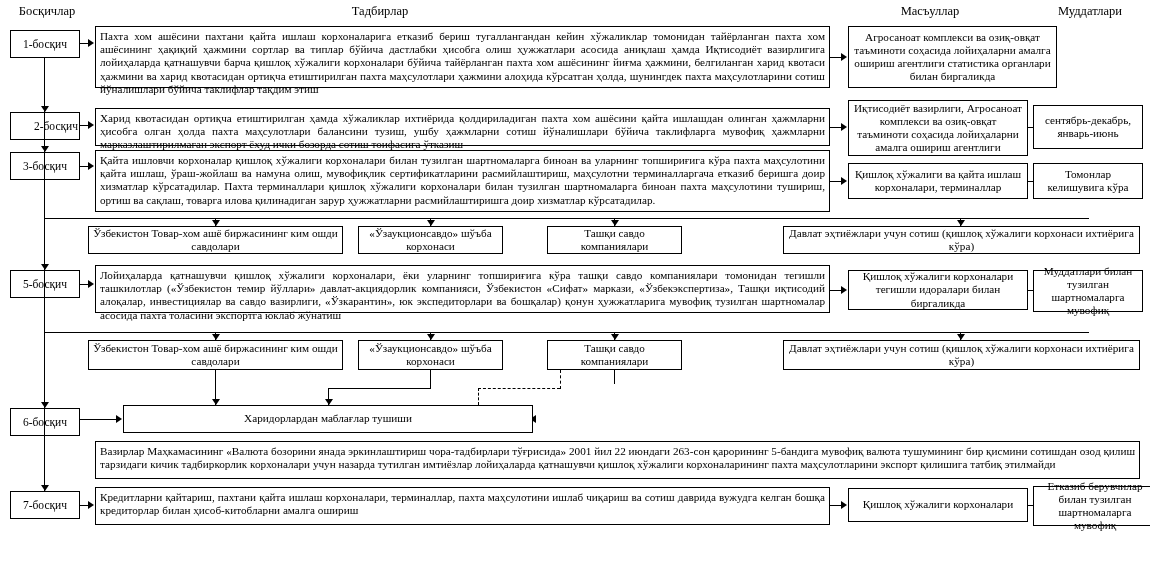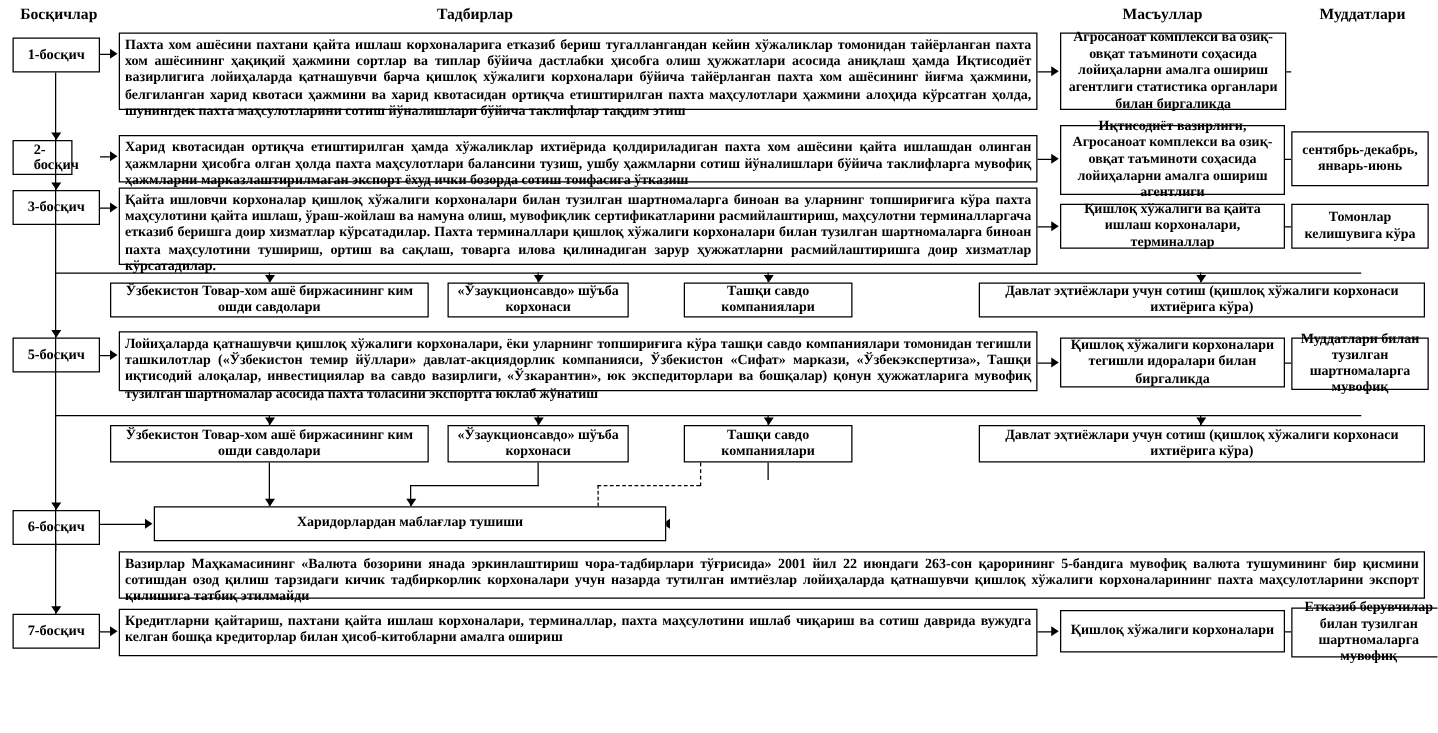--- a/index.html
+++ b/index.html
@@ -1,17 +1,17 @@
 <!DOCTYPE html>
 <html><head>
 <meta charset="utf-8">
 <style>
   html,body{margin:0;padding:0;background:#ffffff;}
   body{font-family:"Liberation Serif", serif;color:#000;}
-  #root{position:relative;width:1150px;height:586px;overflow:hidden;font-weight:bold;}
+  #root{position:relative;width:1150px;height:586px;overflow:hidden;}
   .hdr{position:absolute;font-size:12.5px;font-family:"Liberation Serif",serif;text-align:center;}
   .box{position:absolute;border:1.3px solid #000;background:#fff;box-sizing:border-box;
        font-size:11.2px;line-height:1.18;padding:3px 4px;text-align:justify;
        font-family:"Liberation Serif",serif;}
   .box.ctr{text-align:center;display:flex;align-items:center;justify-content:center;}
   .stage{position:absolute;border:1.3px solid #000;background:#fff;box-sizing:border-box;
          font-size:11.5px;display:flex;align-items:center;justify-content:center;
          font-family:"Liberation Serif",serif;}
   .ln{position:absolute;background:#000;}
   .hln{height:1.3px;}
@@ -27,21 +27,21 @@
 <body>
 
 <div id="root">
 
   <div class="hdr" style="left:8px;top:4px;width:78px;">Босқичлар</div>
   <div class="hdr" style="left:330px;top:4px;width:100px;">Тадбирлар</div>
   <div class="hdr" style="left:880px;top:4px;width:100px;">Масъуллар</div>
   <div class="hdr" style="left:1040px;top:4px;width:100px;">Муддатлари</div>
 
   <div class="stage" style="left:10px;top:30px;width:70px;height:28px;">1-босқич</div>
-  <div class="stage" style="left:10px;top:112px;width:48px;height:28px;padding-left:22px;">2-босқич</div>
+  <div class="stage" style="left:10px;top:112px;width:70px;height:28px;padding-left:22px;">2-босқич</div>
   <div class="stage" style="left:10px;top:152px;width:70px;height:28px;">3-босқич</div>
   <div class="stage" style="left:10px;top:270px;width:70px;height:28px;">5-босқич</div>
   <div class="stage" style="left:10px;top:408px;width:70px;height:28px;">6-босқич</div>
   <div class="stage" style="left:10px;top:491px;width:70px;height:28px;">7-босқич</div>
 
   <div class="ln vln" style="left:44px;top:58px;height:433px;"></div>
   <div class="arrow arr-down" style="left:41px;top:106px;"></div>
   <div class="arrow arr-down" style="left:41px;top:146px;"></div>
   <div class="arrow arr-down" style="left:41px;top:264px;"></div>
   <div class="arrow arr-down" style="left:41px;top:402px;"></div>
@@ -77,21 +77,21 @@
   <div class="arrow arr-right" style="left:841px;top:286px;"></div>
   <div class="ln hln" style="left:830px;top:505px;width:12px;"></div>
   <div class="arrow arr-right" style="left:841px;top:501px;"></div>
 
   <div class="ln hln" style="left:1028px;top:57px;width:5px;"></div>
   <div class="ln hln" style="left:1028px;top:127px;width:5px;"></div>
   <div class="ln hln" style="left:1028px;top:181px;width:5px;"></div>
   <div class="ln hln" style="left:1028px;top:290px;width:5px;"></div>
   <div class="ln hln" style="left:1028px;top:505px;width:5px;"></div>
 
-  <div class="box ctr" style="left:848px;top:26px;width:181px;height:62px;">Агросаноат комплекси ва озиқ-овқат таъминоти соҳасида лойиҳаларни амалга ошириш агентлиги статистика органлари билан биргаликда</div>
+  <div class="box ctr" style="left:848px;top:26px;width:209px;height:62px;">Агросаноат комплекси ва озиқ-овқат таъминоти соҳасида лойиҳаларни амалга ошириш агентлиги статистика органлари билан биргаликда</div>
   <div class="box ctr" style="left:848px;top:163px;width:180px;height:36px;">Қишлоқ хўжалиги ва қайта ишлаш корхоналари, терминаллар</div>
   <div class="box ctr" style="left:848px;top:100px;width:180px;height:56px;">Иқтисодиёт вазирлиги, Агросаноат комплекси ва озиқ-овқат таъминоти соҳасида лойиҳаларни амалга ошириш агентлиги</div>
   <div class="box ctr" style="left:848px;top:270px;width:180px;height:40px;">Қишлоқ хўжалиги корхоналари тегишли идоралари билан биргаликда</div>
   <div class="box ctr" style="left:848px;top:488px;width:180px;height:34px;">Қишлоқ хўжалиги корхоналари</div>
 
   <div class="box ctr" style="left:1033px;top:105px;width:110px;height:44px;">сентябрь-декабрь, январь-июнь</div>
   <div class="box ctr" style="left:1033px;top:163px;width:110px;height:36px;">Томонлар келишувига кўра</div>
   <div class="box ctr" style="left:1033px;top:270px;width:110px;height:42px;">Муддатлари билан тузилган шартномаларга мувофиқ</div>
   <div class="box ctr" style="left:1033px;top:486px;width:124px;height:40px;">Етказиб берувчилар билан тузилган шартномаларга мувофиқ</div>
 

